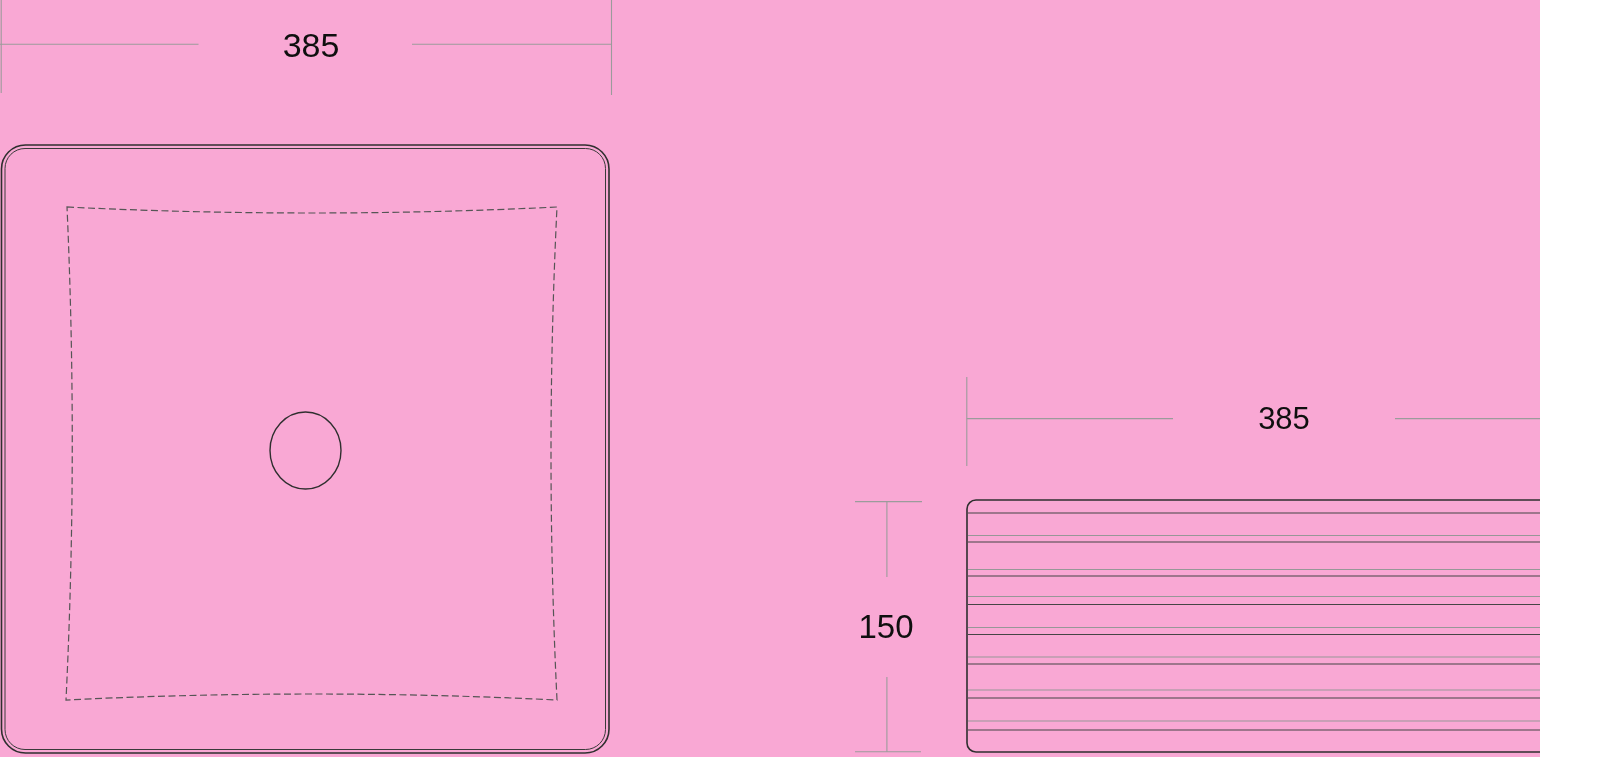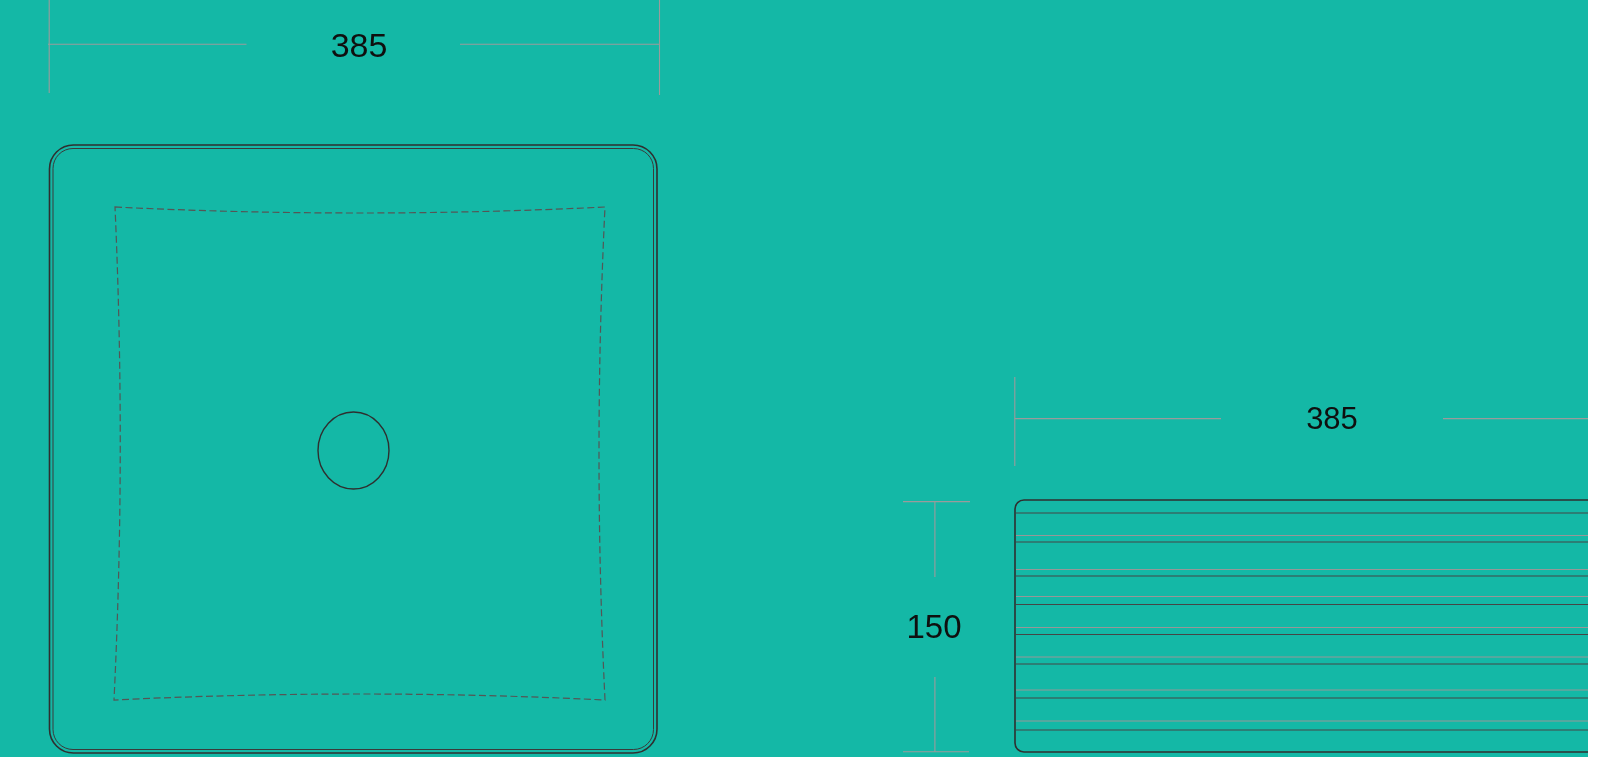--- a/index.html
+++ b/index.html
@@ -5,23 +5,22 @@
     html, body {
       margin: 0;
       padding: 0;
       background: #ffffff;
       font-family: "Liberation Sans", sans-serif;
     }
     .canvas {
       position: relative;
       width: 1540px;
       height: 757px;
-      background: #14b8a6;
+      background: #f9a8d4;
       overflow: hidden;
-      padding-left: 48px;
     }
     svg { display: block; }
 
     
     .outline {
       fill: none;
       stroke: #2f2f2f;
       stroke-width: 1.6;
     }
     .outline-thin {

